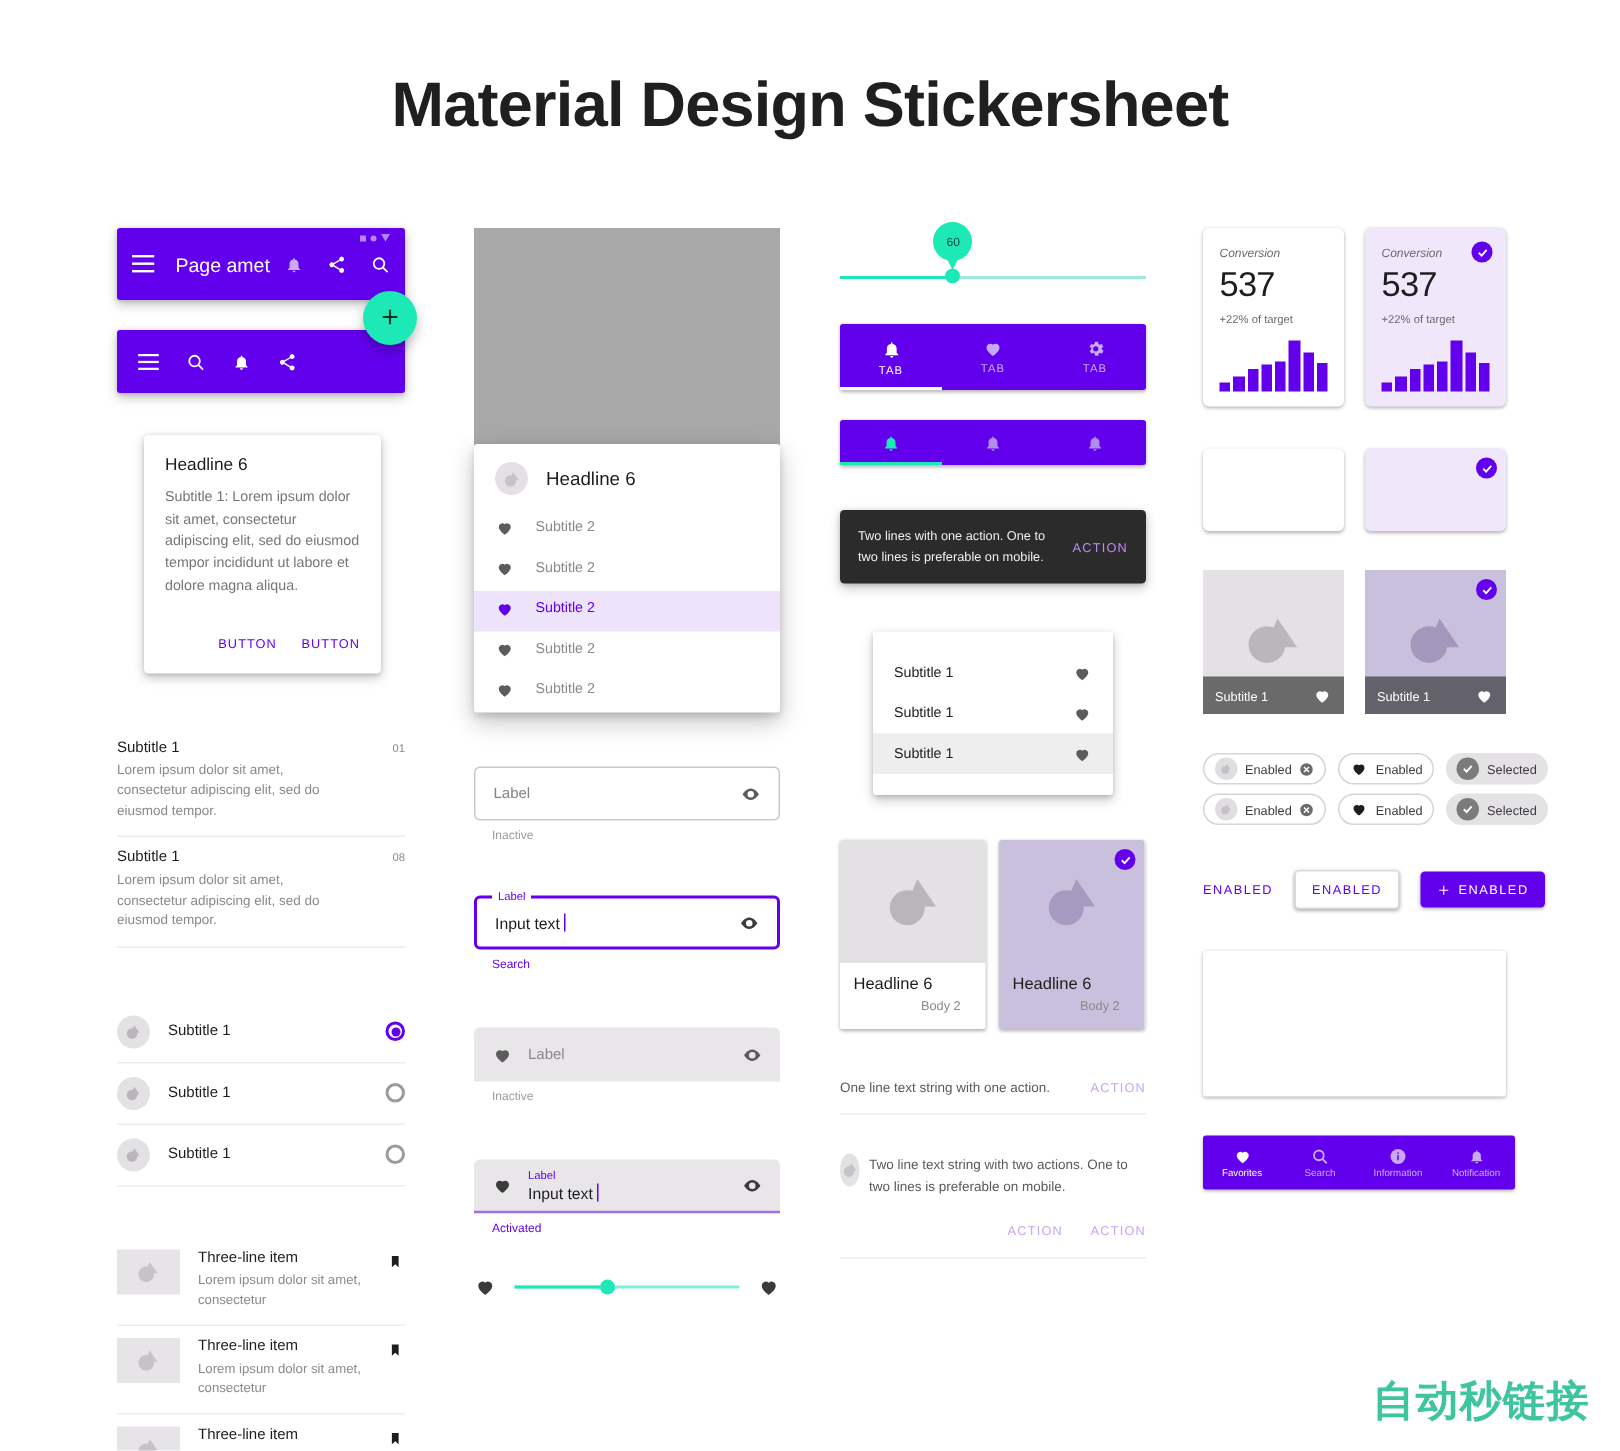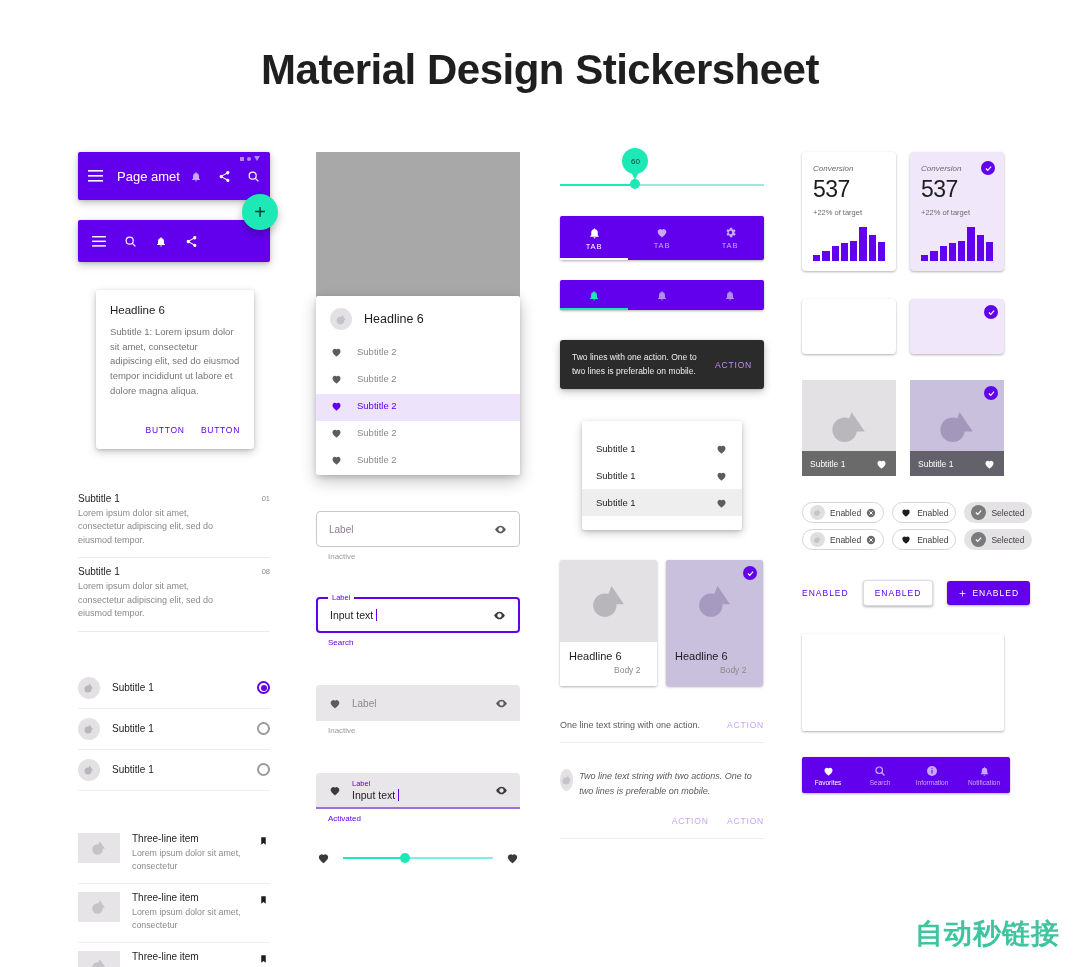--- a/index.html
+++ b/index.html
@@ -185,21 +185,21 @@
   .mcard.a .meta { background:#fff; }
   .mcard.b .media { background:#c9c0de; }
   .mcard.b .meta { background:#c9c0de; }
   .chk { position:absolute; top:6px; right:6px; width:14px;height:14px;border-radius:50%;
          background:#6200ee; display:flex;align-items:center;justify-content:center; }
 
   .onelinerow { margin-top:34px; display:flex; align-items:center; padding-bottom:12px; border-bottom:1px solid #eeecef; }
   .onelinerow .t { flex:1; font-size:9px; color:#5a5a5a; }
   .onelinerow .a { font-size:8.5px; color:#c9a5f2; letter-spacing:.8px; }
   .twolinerow { margin-top:26px; padding-bottom:10px; border-bottom:1px solid #eeecef; }
-  .twolinerow .top { display:flex; gap:6px;font-style:italic; }
+  .twolinerow .top { display:flex; gap:6px; }
   .twolinerow .t { font-size:9px; color:#5a5a5a; line-height:1.6; }
   .twolinerow .acts { text-align:right; margin-top:12px; }
   .twolinerow .acts span { font-size:8.5px; color:#c9a5f2; letter-spacing:.8px; margin-left:14px; }
 
   
   .statrow { display:flex; gap:14px; }
   .stat { width:94px; border-radius:4px; padding:12px 11px 10px; position:relative; }
   .stat.a { background:#fff; }
   .stat.b { background:#f0e7fb; }
   .stat .lbl { font-size:8px; color:#6b6b6b;font-style:italic; }

